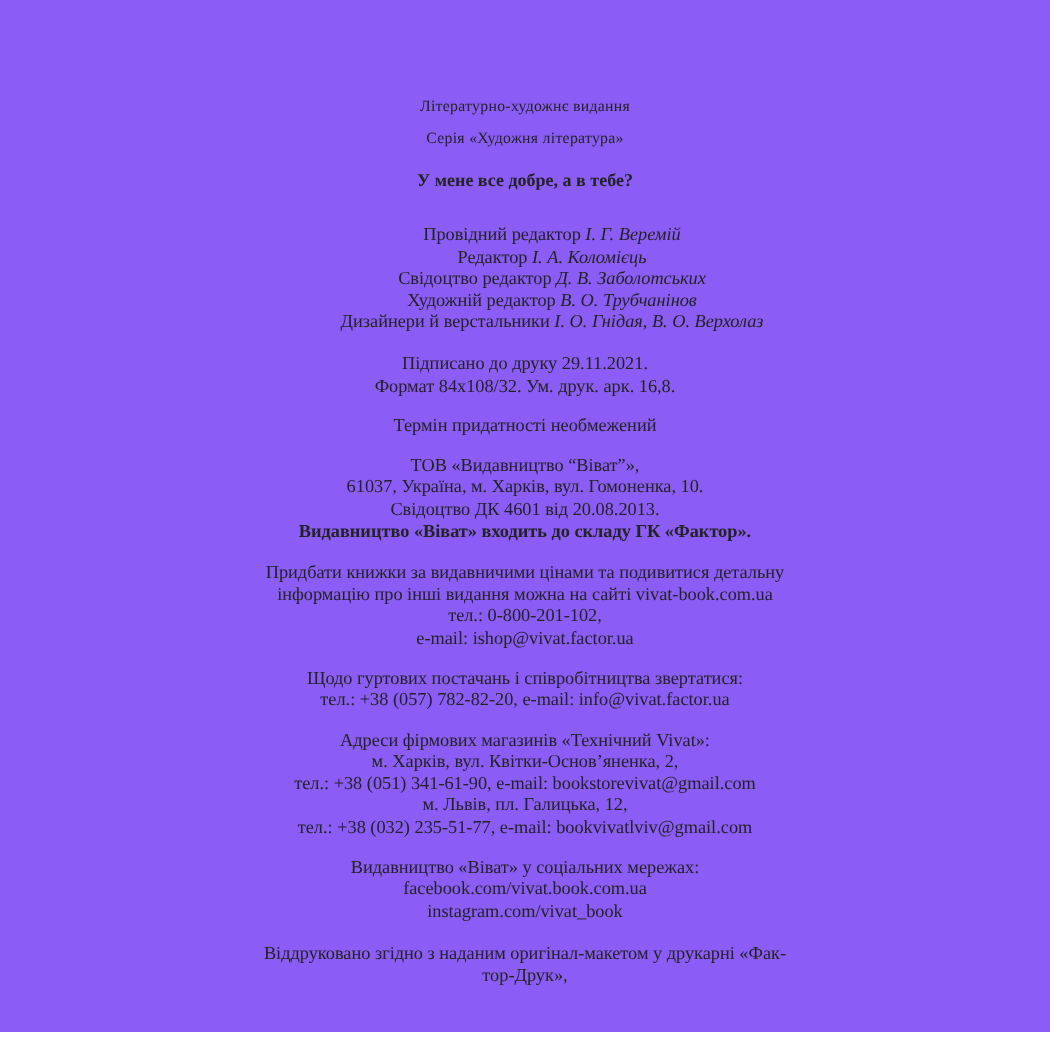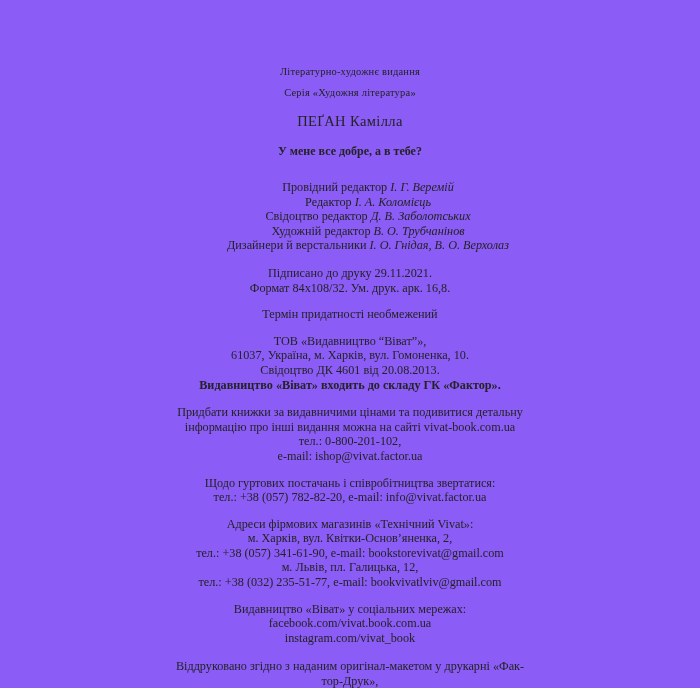--- a/index.html
+++ b/index.html
@@ -49,21 +49,20 @@
   .ital { font-style: italic; }
 </style>
 </head>
 <body>
 
 <div class="page">
 
   <div class="tiny line">Літературно-художнє видання</div>
   <div class="tiny series line">Серія «Художня література»</div>
 
-  <div class="author line">ПЕҐАН Камілла</div>
   <div class="book-title line">У мене все добре, а в тебе?</div>
 
   <div class="block credits">
     <div class="line"><span>Провідний редактор </span><span class="ital">І. Г. Веремій</span></div>
     <div class="line"><span>Редактор </span><span class="ital">І. А. Коломієць</span></div>
     <div class="line"><span>Свідоцтво редактор </span><span class="ital">Д. В. Заболотських</span></div>
     <div class="line"><span>Художній редактор </span><span class="ital">В. О. Трубчанінов</span></div>
     <div class="line"><span>Дизайнери й верстальники </span><span class="ital">І. О. Гнідая, В. О. Верхолаз</span></div>
   </div>
 
@@ -91,21 +90,21 @@
   </div>
 
   <div class="block">
     <div class="line">Щодо гуртових постачань і співробітництва звертатися:</div>
     <div class="line">тел.: +38 (057) 782-82-20, e-mail: info@vivat.factor.ua</div>
   </div>
 
   <div class="block">
     <div class="line">Адреси фірмових магазинів «Технічний Vivat»:</div>
     <div class="line">м. Харків, вул. Квітки-Основ’яненка, 2,</div>
-    <div class="line">тел.: +38 (057) 341-61-90, e-mail: bookstorevivat@gmail.com</div>
+    <div class="line">тел.: +38 (051) 341-61-90, e-mail: bookstorevivat@gmail.com</div>
     <div class="line">м. Львів, пл. Галицька, 12,</div>
     <div class="line">тел.: +38 (032) 235-51-77, e-mail: bookvivatlviv@gmail.com</div>
   </div>
 
   <div class="block social">
     <div class="line">Видавництво «Віват» у соціальних мережах:</div>
     <div class="line">facebook.com/vivat.book.com.ua</div>
     <div class="line">instagram.com/vivat_book</div>
   </div>
 

